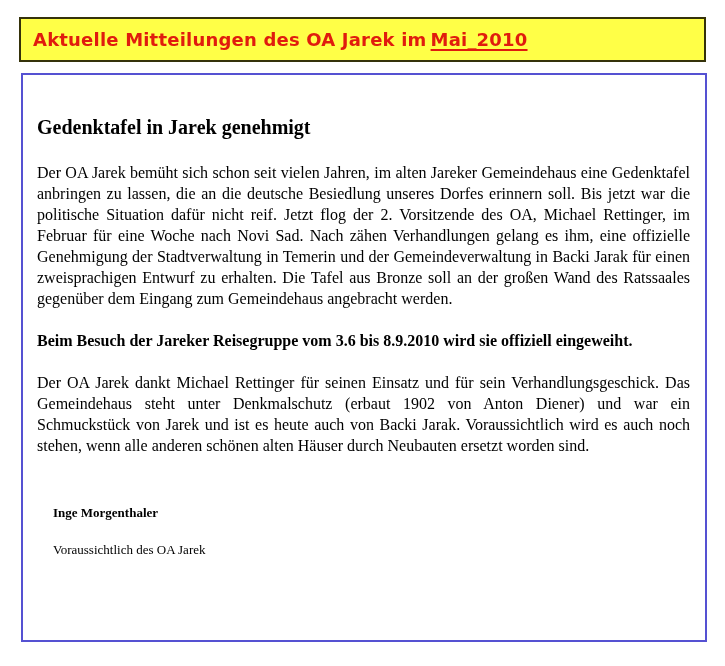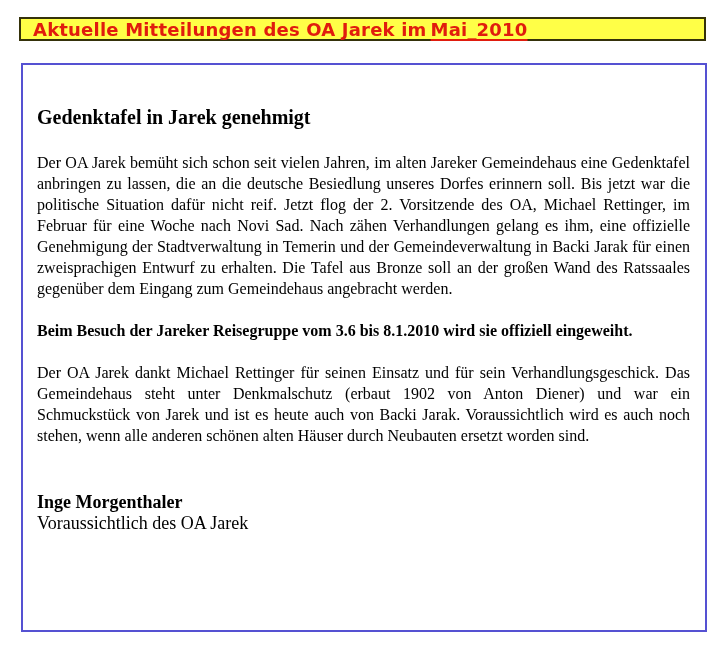--- a/index.html
+++ b/index.html
@@ -15,21 +15,21 @@
     color: #000000;
     overflow: hidden;
   }
 
   
   .banner {
     position: absolute;
     left: 19px;
     top: 17px;
     width: 687px;
-    height: 24px;
+    height: 45px;
     box-sizing: border-box;
     background: var(--banner-bg, #ffff47);
     border: 2px solid var(--banner-border, #35320a);
     display: flex;
     align-items: center;
     padding-left: 12px;
     font-family: "DejaVu Sans", sans-serif;
     font-weight: bold;
     font-size: 18px;
     letter-spacing: 0.2px;
@@ -40,21 +40,21 @@
     text-decoration: underline;
     text-underline-offset: 3px;
     text-decoration-thickness: 2px;
     margin-left: 4px;
   }
 
   
   .article-box {
     position: absolute;
     left: 21px;
-    top: 63px;
+    top: 73px;
     width: 686px;
     height: 569px;
     box-sizing: border-box;
     background: #ffffff;
     border: 2px solid var(--box-border, #5551d2);
     padding: 38px 15px 0 14px;
     overflow: hidden;
   }
 
   .article-heading {
@@ -74,39 +74,39 @@
   .body-p.first {
   }
   .bold {
     font-weight: bold;
   }
 
   .signature {
     margin-top: 46px;
   }
   .sig-line {
-    font-size: 18px;
+    font-size: 13px;
     line-height: 21px;
-    margin: 0;
+    margin: 16px;
   }
 </style>
 </head>
 <body>
 
 <div class="banner">
   <span class="banner-title">Aktuelle Mitteilungen des OA Jarek im</span>
   <span class="banner-period">Mai_2010</span>
 </div>
 
 <div class="article-box">
   <h1 class="article-heading">Gedenktafel in Jarek genehmigt</h1>
 
   <p class="body-p first">Der OA Jarek bemüht sich schon seit vielen Jahren, im alten Jareker Gemeindehaus eine Gedenktafel anbringen zu lassen, die an die deutsche Besiedlung unseres Dorfes erinnern soll. Bis jetzt war die politische Situation dafür nicht reif. Jetzt flog der 2. Vorsitzende des OA, Michael Rettinger, im Februar für eine Woche nach Novi Sad. Nach zähen Verhandlungen gelang es ihm, eine offizielle Genehmigung der Stadtverwaltung in Temerin und der Gemeindeverwaltung in Backi Jarak für einen zweisprachigen Entwurf zu erhalten. Die Tafel aus Bronze soll an der großen Wand des Ratssaales gegenüber dem Eingang zum Gemeindehaus angebracht werden.</p>
 
-  <p class="body-p bold">Beim Besuch der Jareker Reisegruppe vom 3.6 bis 8.1.2010 wird sie offiziell eingeweiht.</p>
+  <p class="body-p bold">Beim Besuch der Jareker Reisegruppe vom 3.6 bis 8.9.2010 wird sie offiziell eingeweiht.</p>
 
   <p class="body-p">Der OA Jarek dankt Michael Rettinger für seinen Einsatz und für sein Verhandlungsgeschick. Das Gemeindehaus steht unter Denkmalschutz (erbaut 1902 von Anton Diener) und war ein Schmuckstück von Jarek und ist es heute auch von Backi Jarak. Voraussichtlich wird es auch noch stehen, wenn alle anderen schönen alten Häuser durch Neubauten ersetzt worden sind.</p>
 
   <div class="signature">
     <p class="sig-line bold">Inge Morgenthaler</p>
     <p class="sig-line">Voraussichtlich des OA Jarek</p>
   </div>
 </div>
 
 </body></html>

